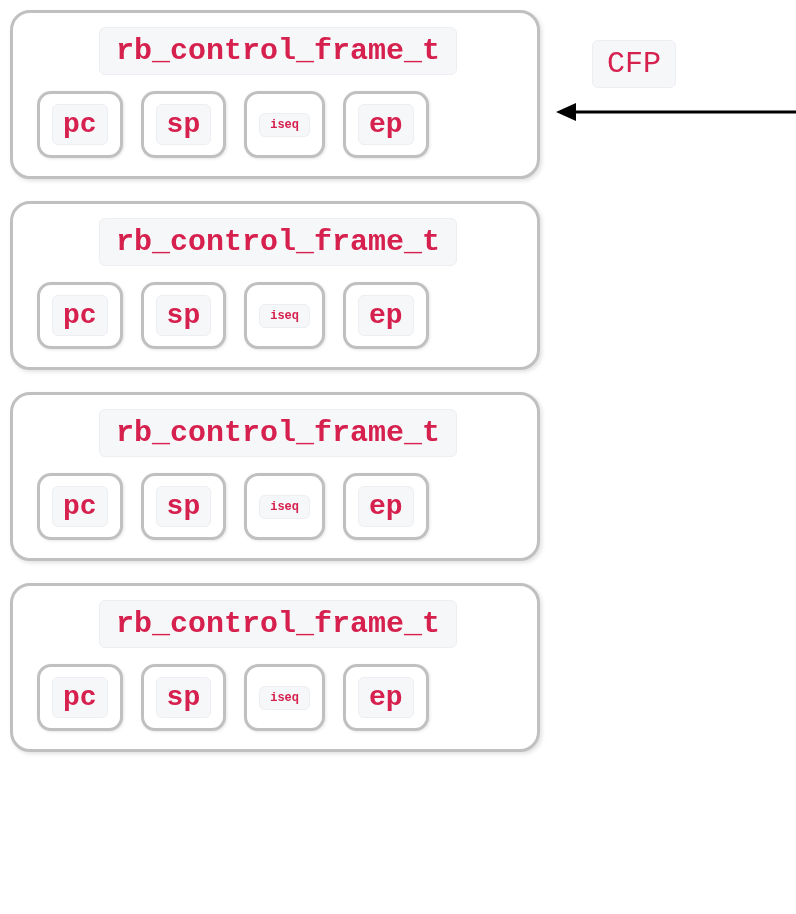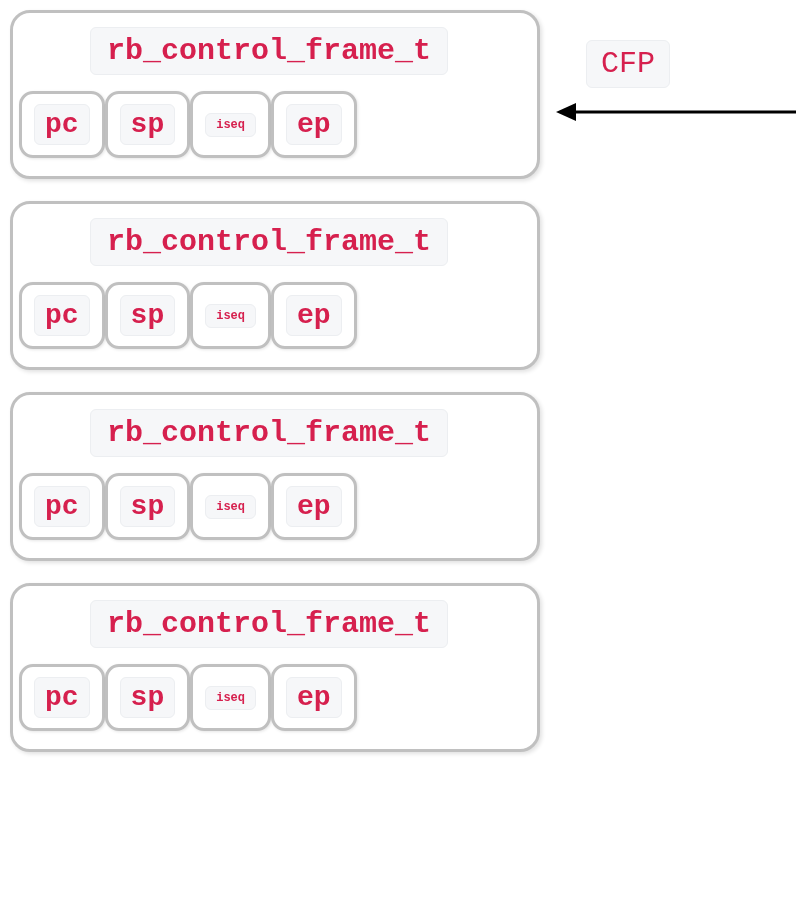--- a/index.html
+++ b/index.html
@@ -14,40 +14,41 @@
     position: relative;
     display: flex;
     flex-direction: column;
     gap: 22px;
   }
   .frame {
     width: 530px;
     background: #ffffff;
     border: 3px solid #c0c0c0;
     border-radius: 20px;
-    padding: 14px 18px 18px 6px;
+    padding: 14px 18px 18px 24px;
     box-shadow: 2px 2px 4px rgba(0,0,0,0.12);
     display: flex;
     flex-direction: column;
     gap: 16px;
   }
   .frame-title {
     align-self: center;
     background: #f6f7f9;
     border: 1px solid #eceef1;
     border-radius: 6px;
     padding: 6px 16px;
     font-size: 30px;
     font-weight: 700;
     color: #d6204e;
     white-space: nowrap;
   }
   .field-row {
     display: flex;
     flex-direction: row;
+    gap: 18px;
   }
   .field-outer {
     border: 3px solid #c0c0c0;
     border-radius: 14px;
     background: #ffffff;
     padding: 10px 12px;
     box-shadow: 1px 1px 3px rgba(0,0,0,0.10);
     display: flex;
     align-items: center;
     justify-content: center;
@@ -66,21 +67,21 @@
   .pointer {
     position: absolute;
     top: 56px;
     left: 546px;
     width: 250px;
     height: 80px;
   }
   .pointer .label {
     position: absolute;
     top: -26px;
-    left: 30px;
+    left: 36px;
     background: #f6f7f9;
     border: 1px solid #eceef1;
     border-radius: 6px;
     padding: 6px 14px;
     font-size: 30px;
     font-weight: 500;
     color: #d6204e;
   }
   .pointer svg { position: absolute; top: 34px; left: 0; }
 </style>

